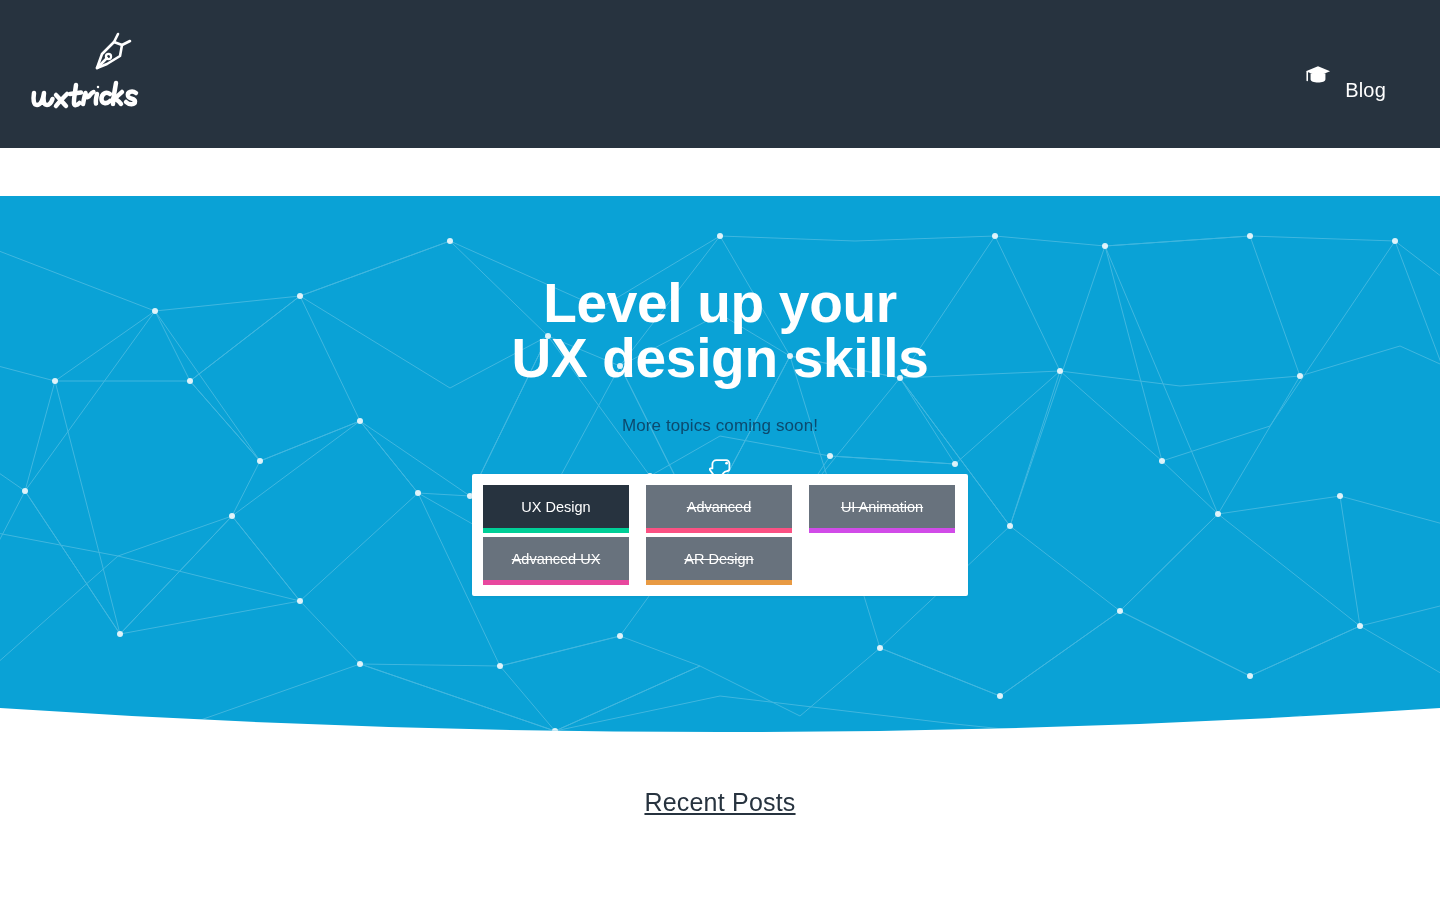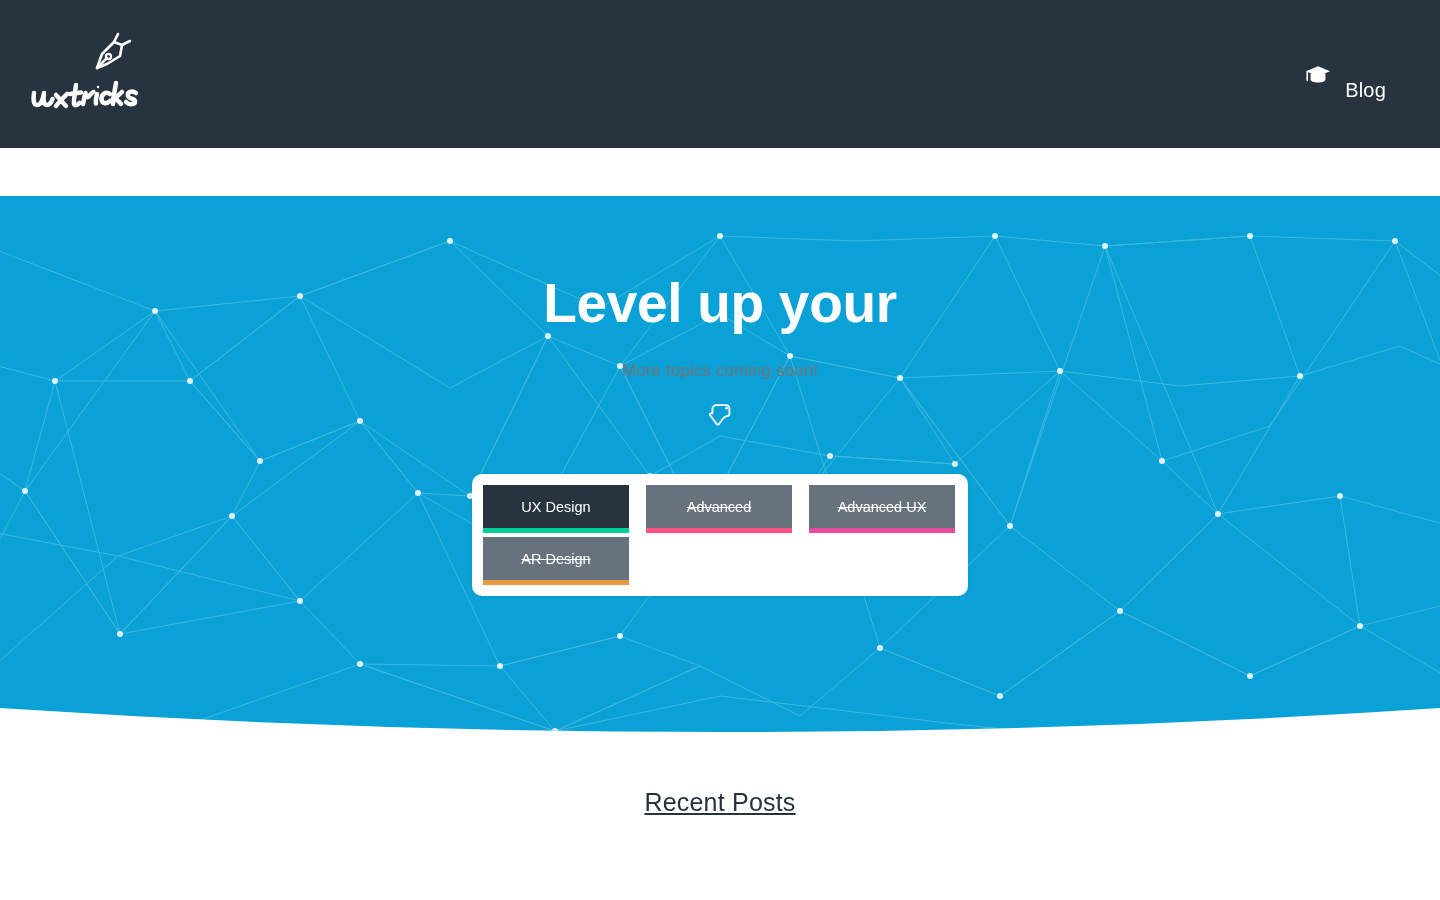--- a/index.html
+++ b/index.html
@@ -56,38 +56,38 @@
     margin-top:80px;
     color:#ffffff;
     font-size:55px;
     line-height:54px;
     font-weight:bold;
     letter-spacing:-0.3px;
   }
   .hero-title .l2{ display:block; margin-top:1px; }
   .hero-sub{
     margin-top:31px;
-    color:#737373;
+    color:#0c4a6e;
     font-size:17px;
     font-weight:normal;
     letter-spacing:.1px;
   }
   .hand-icon{
     margin:22px auto 0 auto;
     width:22px; height:24px;
     display:block;
   }
 
   
   .card-panel{
     position:absolute;
     left:472px; top:474px;
     width:496px; height:122px;
     background:#ffffff;
-    border-radius:10px;
+    border-radius:2px;
     z-index:4;
     padding:11px 11px;
     display:grid;
     grid-template-columns:146px 146px 146px;
     grid-template-rows:48px 48px;
     gap:4px 17px;
     box-shadow:0 1px 3px rgba(0,0,0,.06);
   }
   .topic-card{
     position:relative;
@@ -253,20 +253,21 @@
           <circle cx="650" cy="280" r="3"></circle>
         <circle cx="1000" cy="500" r="3"></circle>
           <circle cx="1250" cy="480" r="3"></circle>
       </g>
     </g>
   </svg>
 
   <div class="hero-content">
     <h1 class="hero-title">
       <span>Level up your</span>
+      <span class="l2">UX design skills</span>
     </h1>
     <p class="hero-sub">More topics coming soon!</p>
     <svg class="hand-icon" viewBox="0 0 22 24">
       <path d="M7.5 2.2 C5.2 2.2 3.4 3.9 3.4 6.1 L3.4 10.4 L1.8 10.4 C0.9 10.4 0.4 11.3 1 12 L7.6 21 C8.2 21.8 9.4 21.8 10 21 L14.3 15.2 C15.3 13.9 16.5 13.3 18 13.1 C19.4 12.9 20.4 12.2 20.4 10.9 L20.4 5.6 C20.4 3.7 19 2.2 17.1 2.2 Z" fill="none" stroke="#ffffff" stroke-width="1.8" stroke-linejoin="round"></path>
       <circle cx="17.6" cy="5.2" r="1.4" fill="#ffffff"></circle>
     </svg>
   </div>
 </div>
 
 <div class="card-panel">
@@ -274,20 +275,24 @@
   <div class="topic-card active">
     <span class="topic-label">UX Design</span>
     <span class="topic-bar" style="background:#00cf97"></span>
   </div>
 
   <div class="topic-card">
     <span class="topic-label">Advanced</span>
     <span class="topic-bar" style="background:#fb5183"></span>
   </div>
 
+  <div class="topic-card">
+    <span class="topic-label">UI Animation</span>
+    <span class="topic-bar" style="background:#d14be8"></span>
+  </div>
 
 
   <div class="topic-card">
     <span class="topic-label">Advanced UX</span>
     <span class="topic-bar" style="background:#e8489e"></span>
   </div>
 
   <div class="topic-card">
     <span class="topic-label">AR Design</span>
     <span class="topic-bar" style="background:#e89a43"></span>

